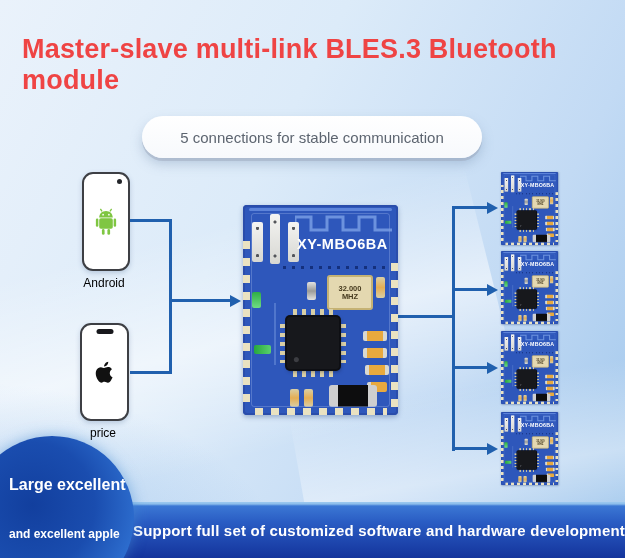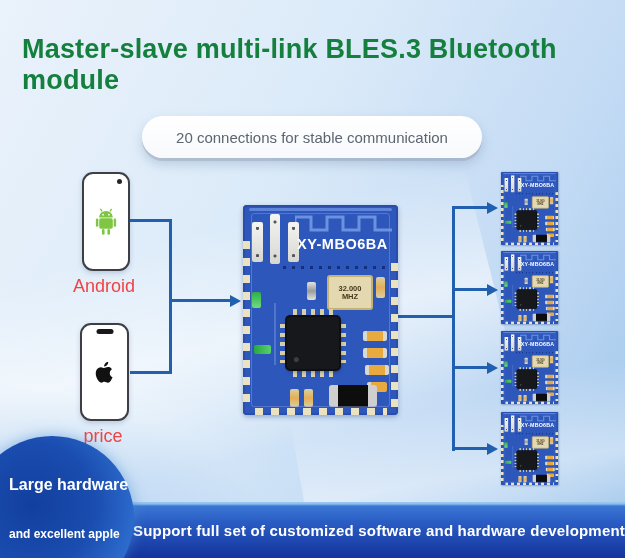--- a/index.html
+++ b/index.html
@@ -9,36 +9,36 @@
     background:linear-gradient(118deg,#eaf2fb 0%,#dcebf9 38%,#c2daf4 72%,#9fc6ec 100%);
   }
   .sheen{position:absolute;pointer-events:none;}
   .sheen1{left:-60px;top:230px;width:560px;height:230px;transform:rotate(-14deg);
     background:linear-gradient(180deg,rgba(255,255,255,0) 0%,rgba(255,255,255,.55) 50%,rgba(255,255,255,0) 100%);}
   .sheen2{left:300px;top:380px;width:420px;height:160px;transform:rotate(-10deg);
     background:linear-gradient(180deg,rgba(255,255,255,0) 0%,rgba(255,255,255,.4) 55%,rgba(255,255,255,0) 100%);}
   .corner-shade{position:absolute;left:-120px;top:380px;width:420px;height:300px;
     background:radial-gradient(ellipse at 20% 70%,rgba(110,165,228,.55) 0%,rgba(110,165,228,0) 70%);}
 
-  .title{position:absolute;left:22px;top:34px;font-size:27px;font-weight:bold;color:#15803d;letter-spacing:.2px;}
+  .title{position:absolute;left:22px;top:34px;font-size:27px;font-weight:bold;color:#ef4444;letter-spacing:.2px;}
 
   .pill{position:absolute;left:142px;top:116px;width:340px;height:42px;border-radius:22px;
     background:linear-gradient(180deg,#ffffff,#f7f9fc);
     box-shadow:0 3px 0 rgba(150,160,180,.40),0 6px 12px rgba(110,135,170,.35);
     display:flex;align-items:center;justify-content:center;
     font-size:15px;color:#5d6570;}
 
   
   .phone{position:absolute;background:#fff;border:2.5px solid #3d3f44;border-radius:11px;
     box-shadow:0 2px 5px rgba(60,90,140,.25);display:flex;align-items:center;justify-content:center;}
   .phone-android{left:82px;top:172px;width:44px;height:95px;}
   .phone-apple{left:80px;top:323px;width:45px;height:94px;}
   .cam-dot{position:absolute;top:5px;right:6px;width:5px;height:5px;border-radius:50%;background:#23252a;}
   .island{position:absolute;top:4px;left:50%;transform:translateX(-50%);width:17px;height:5px;border-radius:3px;background:#17181c;}
-  .phone-label{position:absolute;width:90px;text-align:center;color:#ef4444;font-size:18px;}
+  .phone-label{position:absolute;width:90px;text-align:center;color:#000000;font-size:12px;}
   .lbl-android{left:59px;top:276px;}
   .lbl-apple{left:58px;top:426px;}
 
   
   .ln{position:absolute;background:#2060ae;}
   .arrhead{position:absolute;width:0;height:0;border-top:6px solid transparent;border-bottom:6px solid transparent;border-left:11px solid #2060ae;}
 
   
   .module-slot{position:absolute;}
   .pcb{position:relative;width:155px;height:210px;background:#2e57bb;border-radius:4px;
@@ -113,21 +113,21 @@
 </head>
 <body>
 
 <div class="sheen sheen1"></div>
 <div class="sheen sheen2"></div>
 <div class="corner-shade"></div>
 
 <div class="title">Master-slave multi-link BLES.3 Bluetooth module</div>
 
 <div class="pill">
-  <span>20 connections for stable communication</span>
+  <span>5 connections for stable communication</span>
 </div>
 
 <div class="phone phone-android">
   <span class="cam-dot"></span>
   <svg width="26" height="28" viewBox="0 0 24 26">
     <g fill="#7fc642">
       <line x1="8.3" y1="3.2" x2="6.8" y2="0.8" stroke="#7fc642" stroke-width="1.2"></line>
       <line x1="15.7" y1="3.2" x2="17.2" y2="0.8" stroke="#7fc642" stroke-width="1.2"></line>
       <path d="M12 2.8c-3.6 0-6.3 2.6-6.3 6h12.6c0-3.4-2.7-6-6.3-6z"></path>
       <circle cx="9.3" cy="6.2" r="0.8" fill="#fff"></circle>
@@ -364,14 +364,14 @@
     </div>
   </div>
 </div>
   </div>
 
 <div class="footer-bar">
   <div class="ft">Support full set of customized software and hardware development</div>
 </div>
 
 <div class="badge-circle"></div>
-<div class="badge-t1">Large hardware</div>
+<div class="badge-t1">Large excellent</div>
 <div class="badge-t2">and excellent apple</div>
 
 </body></html>

